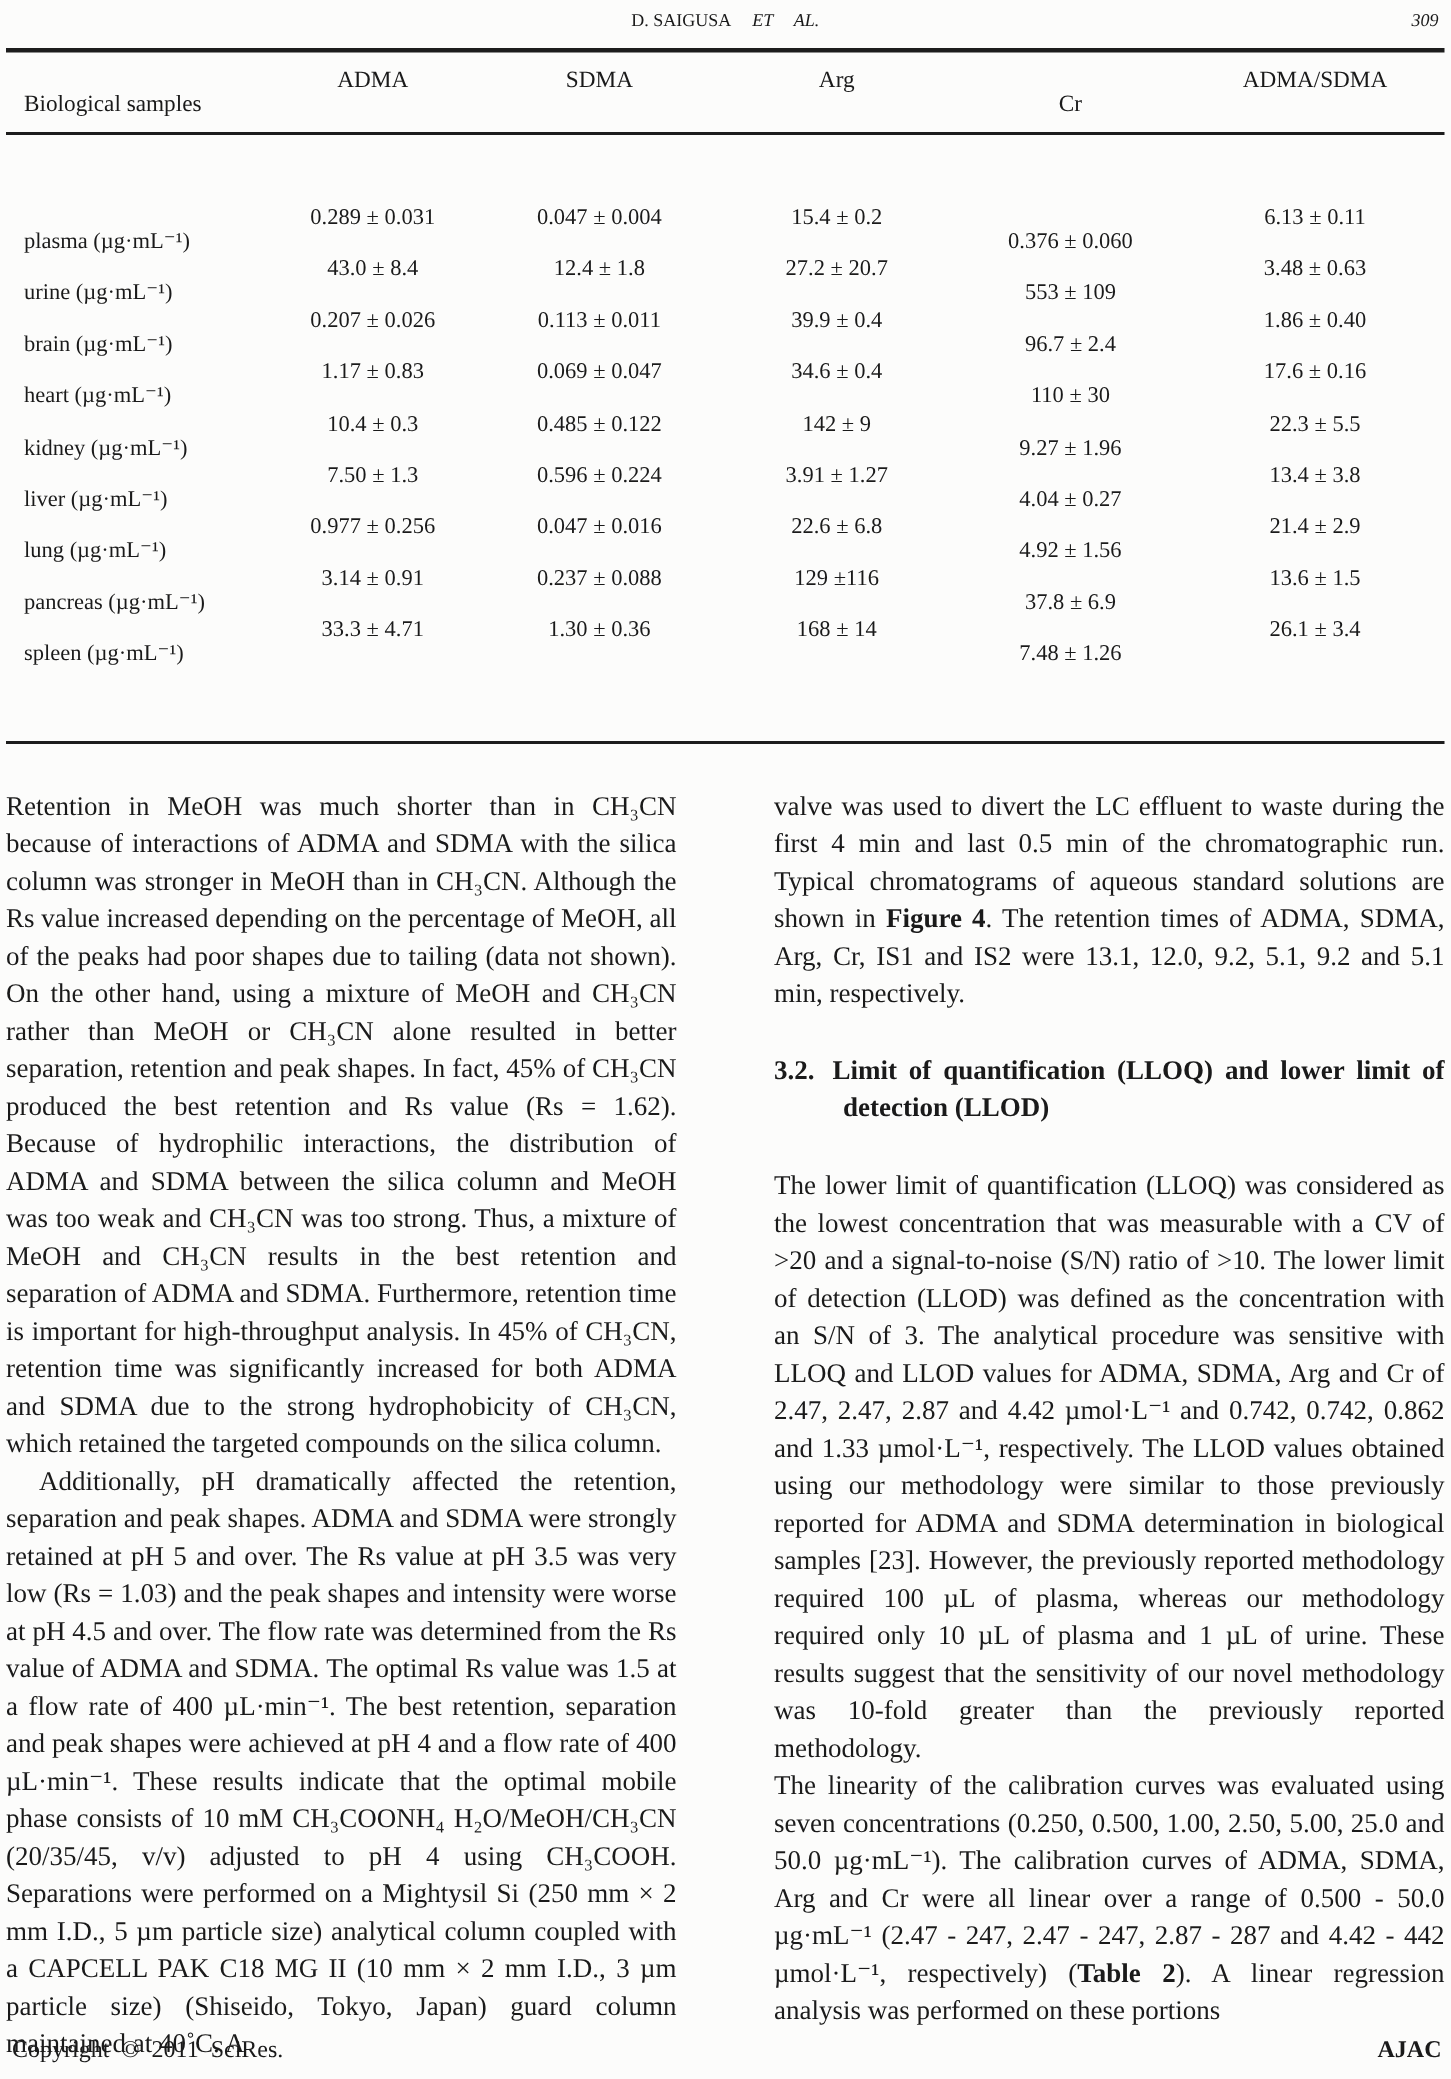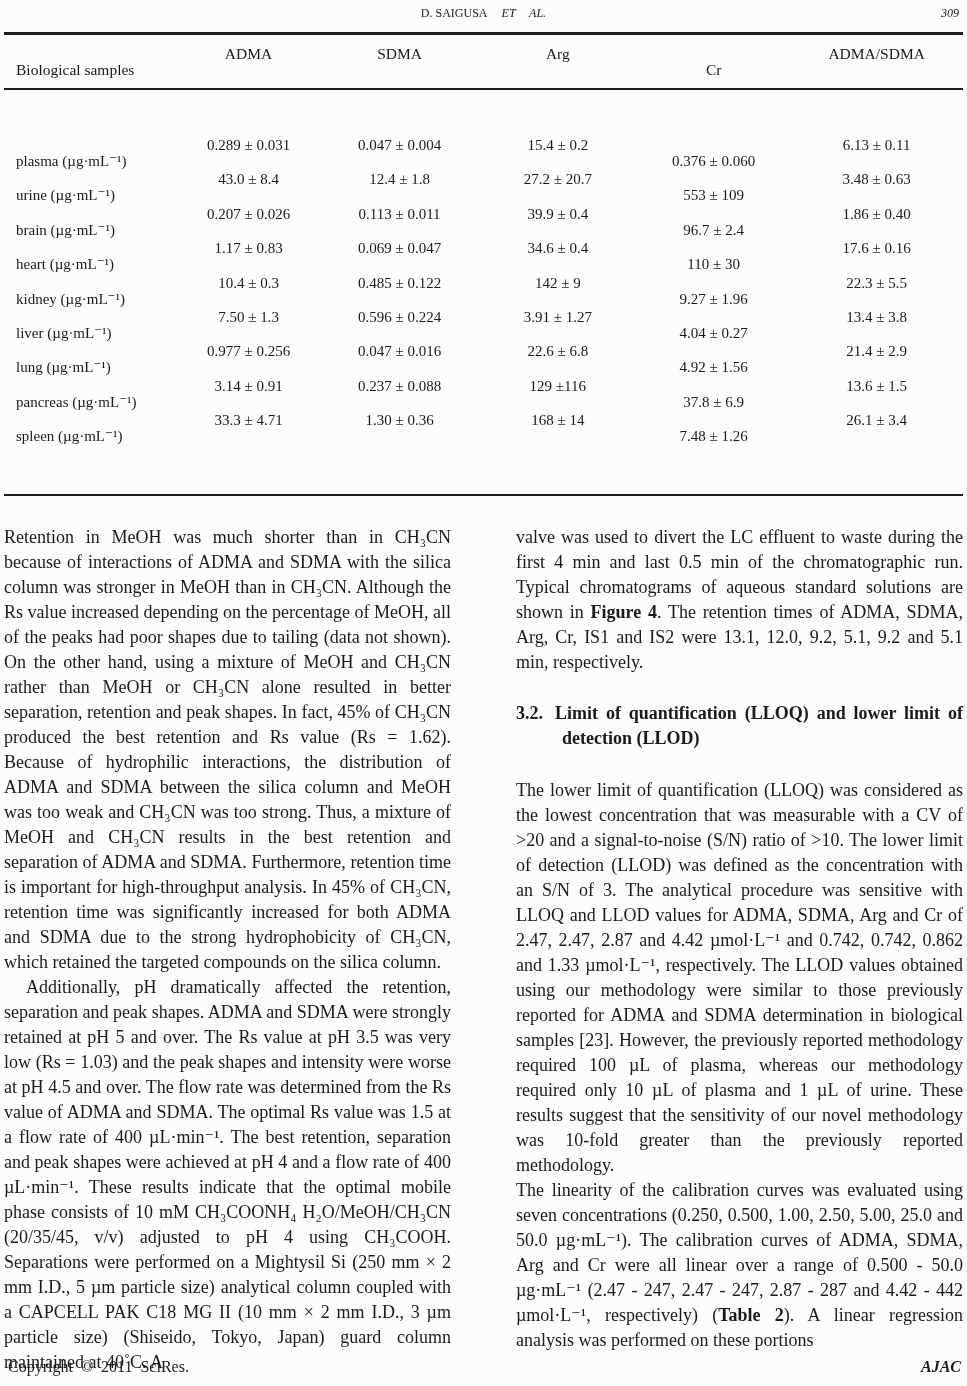--- a/index.html
+++ b/index.html
@@ -46,21 +46,21 @@
   }
   .sect .snum { margin-right: 12px; }
   .sect-late { margin-top: 36px; }
 
   
   .footer {
     position: absolute; left: 8px; right: 6px; bottom: 10px;
     display: flex; justify-content: space-between; align-items: baseline; font-size: 16px; gap: 45px;
   }
   .copyright { word-spacing: 4px; }
-  .journal { font-weight: bold; font-style: italic; }
+  .journal { font-weight: bold; }
 </style>
 </head>
 <body>
 
 <div class="page">
 
   <div class="running-head">
     <span>D. SAIGUSA</span><span class="etal">ET AL.</span>
     <span class="page-number">309</span>
   </div>

